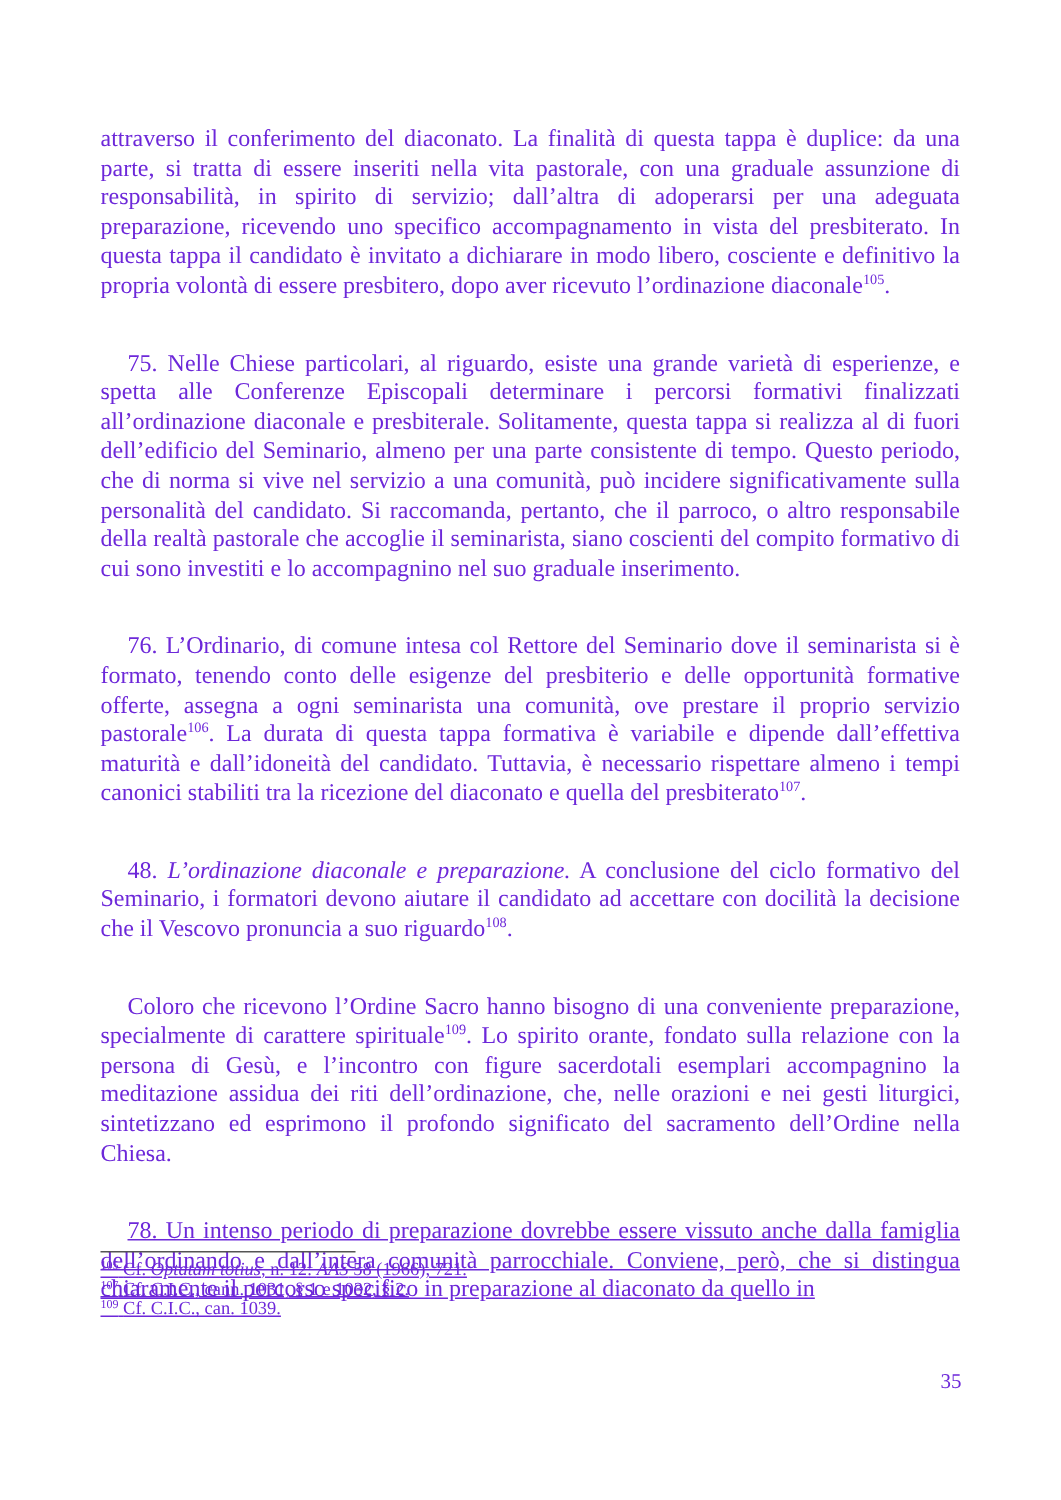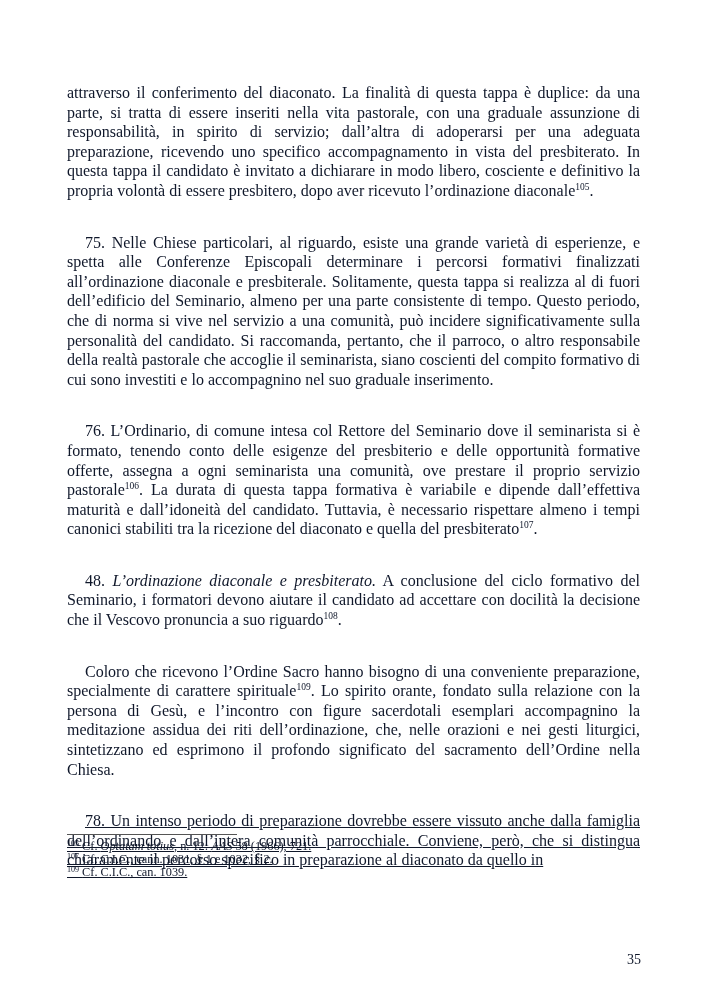--- a/index.html
+++ b/index.html
@@ -1,19 +1,19 @@
 <!DOCTYPE html>
 <html><head>
 <meta charset="utf-8">
 <style>
   html, body { margin: 0; padding: 0; background: #ffffff; }
   body { width: 707px; height: 1000px; position: relative; overflow: hidden; }
   .page {
     position: absolute; left: 0; top: 0; width: 707px; height: 1000px;
-    background: #ffffff; color: #0f172a;
+    background: #ffffff; color: #6d28d9;
     font-family: "Liberation Serif", "DejaVu Serif", serif;
   }
   .body-text {
     position: absolute; left: 67px; top: 83px; width: 573px;
     font-size: 16px; line-height: 19.6px;
   }
   .para {
     margin: 0 0 19.6px 0;
     text-align: justify;
     text-align-last: left;
@@ -28,33 +28,33 @@
     border-top: 1px solid #555555;
   }
   .footnotes {
     position: absolute; left: 67px; top: 840px; width: 573px;
     font-size: 12.3px; line-height: 13.2px;
   }
   .footnote { margin: 0; text-decoration: underline; }
   .footnote sup { font-size: 8px; line-height: 0; vertical-align: 4px; }
   .sc { font-variant: small-caps; }
   .page-number {
-    position: absolute; left: 627px; top: 952px;
+    position: absolute; left: 627px; top: 914px;
     font-size: 14px; line-height: 16px;
   }
 </style>
 </head>
 <body>
 
 <div class="page">
   <div class="body-text" id="body-text">
       <p class="para"><span>attraverso il conferimento del diaconato. La finalità di questa tappa è duplice: da una parte, si tratta di essere inseriti nella vita pastorale, con una graduale assunzione di responsabilità, in spirito di servizio; dall’altra di adoperarsi per una adeguata preparazione, ricevendo uno specifico accompagnamento in vista del presbiterato. In questa tappa il candidato è invitato a dichiarare in modo libero, cosciente e definitivo la propria volontà di essere presbitero, dopo aver ricevuto l’ordinazione diaconale</span><sup class="fn">105</sup><span>.</span></p>
       <p class="para indent"><span>75. Nelle Chiese particolari, al riguardo, esiste una grande varietà di esperienze, e spetta alle Conferenze Episcopali determinare i percorsi formativi finalizzati all’ordinazione diaconale e presbiterale. Solitamente, questa tappa si realizza al di fuori dell’edificio del Seminario, almeno per una parte consistente di tempo. Questo periodo, che di norma si vive nel servizio a una comunità, può incidere significativamente sulla personalità del candidato. Si raccomanda, pertanto, che il parroco, o altro responsabile della realtà pastorale che accoglie il seminarista, siano coscienti del compito formativo di cui sono investiti e lo accompagnino nel suo graduale inserimento.</span></p>
       <p class="para indent"><span>76. L’Ordinario, di comune intesa col Rettore del Seminario dove il seminarista si è formato, tenendo conto delle esigenze del presbiterio e delle opportunità formative offerte, assegna a ogni seminarista una comunità, ove prestare il proprio servizio pastorale</span><sup class="fn">106</sup><span>. La durata di questa tappa formativa è variabile e dipende dall’effettiva maturità e dall’idoneità del candidato. Tuttavia, è necessario rispettare almeno i tempi canonici stabiliti tra la ricezione del diaconato e quella del presbiterato</span><sup class="fn">107</sup><span>.</span></p>
-      <p class="para indent"><span>48. </span><i>L’ordinazione diaconale e presbiterato.</i><span> A conclusione del ciclo formativo del Seminario, i formatori devono aiutare il candidato ad accettare con docilità la decisione che il Vescovo pronuncia a suo riguardo</span><sup class="fn">108</sup><span>.</span></p>
+      <p class="para indent"><span>48. </span><i>L’ordinazione diaconale e preparazione.</i><span> A conclusione del ciclo formativo del Seminario, i formatori devono aiutare il candidato ad accettare con docilità la decisione che il Vescovo pronuncia a suo riguardo</span><sup class="fn">108</sup><span>.</span></p>
       <p class="para indent"><span>Coloro che ricevono l’Ordine Sacro hanno bisogno di una conveniente preparazione, specialmente di carattere spirituale</span><sup class="fn">109</sup><span>. Lo spirito orante, fondato sulla relazione con la persona di Gesù, e l’incontro con figure sacerdotali esemplari accompagnino la meditazione assidua dei riti dell’ordinazione, che, nelle orazioni e nei gesti liturgici, sintetizzano ed esprimono il profondo significato del sacramento dell’Ordine nella Chiesa.</span></p>
       <p class="para indent last"><span>78. Un intenso periodo di preparazione dovrebbe essere vissuto anche dalla famiglia dell’ordinando e dall’intera comunità parrocchiale. Conviene, però, che si distingua chiaramente il percorso specifico in preparazione al diaconato da quello in</span></p>
     </div>
   <div class="footnote-sep"></div>
   <div class="footnotes" id="footnotes">
       <p class="footnote"><sup>105</sup> <span>Cf. </span><i>Optatam totius</i><span>, n. 12: </span><i>AAS</i><span> 58 (1966), 721.</span></p>
       <p class="footnote"><sup>107</sup> <span>Cf. C.I.C., cann. 1031, § 1 e 1032, § 2.</span></p>
       <p class="footnote"><sup>109</sup> <span>Cf. C.I.C., can. 1039.</span></p>
     </div>
   <div class="page-number">35</div>

